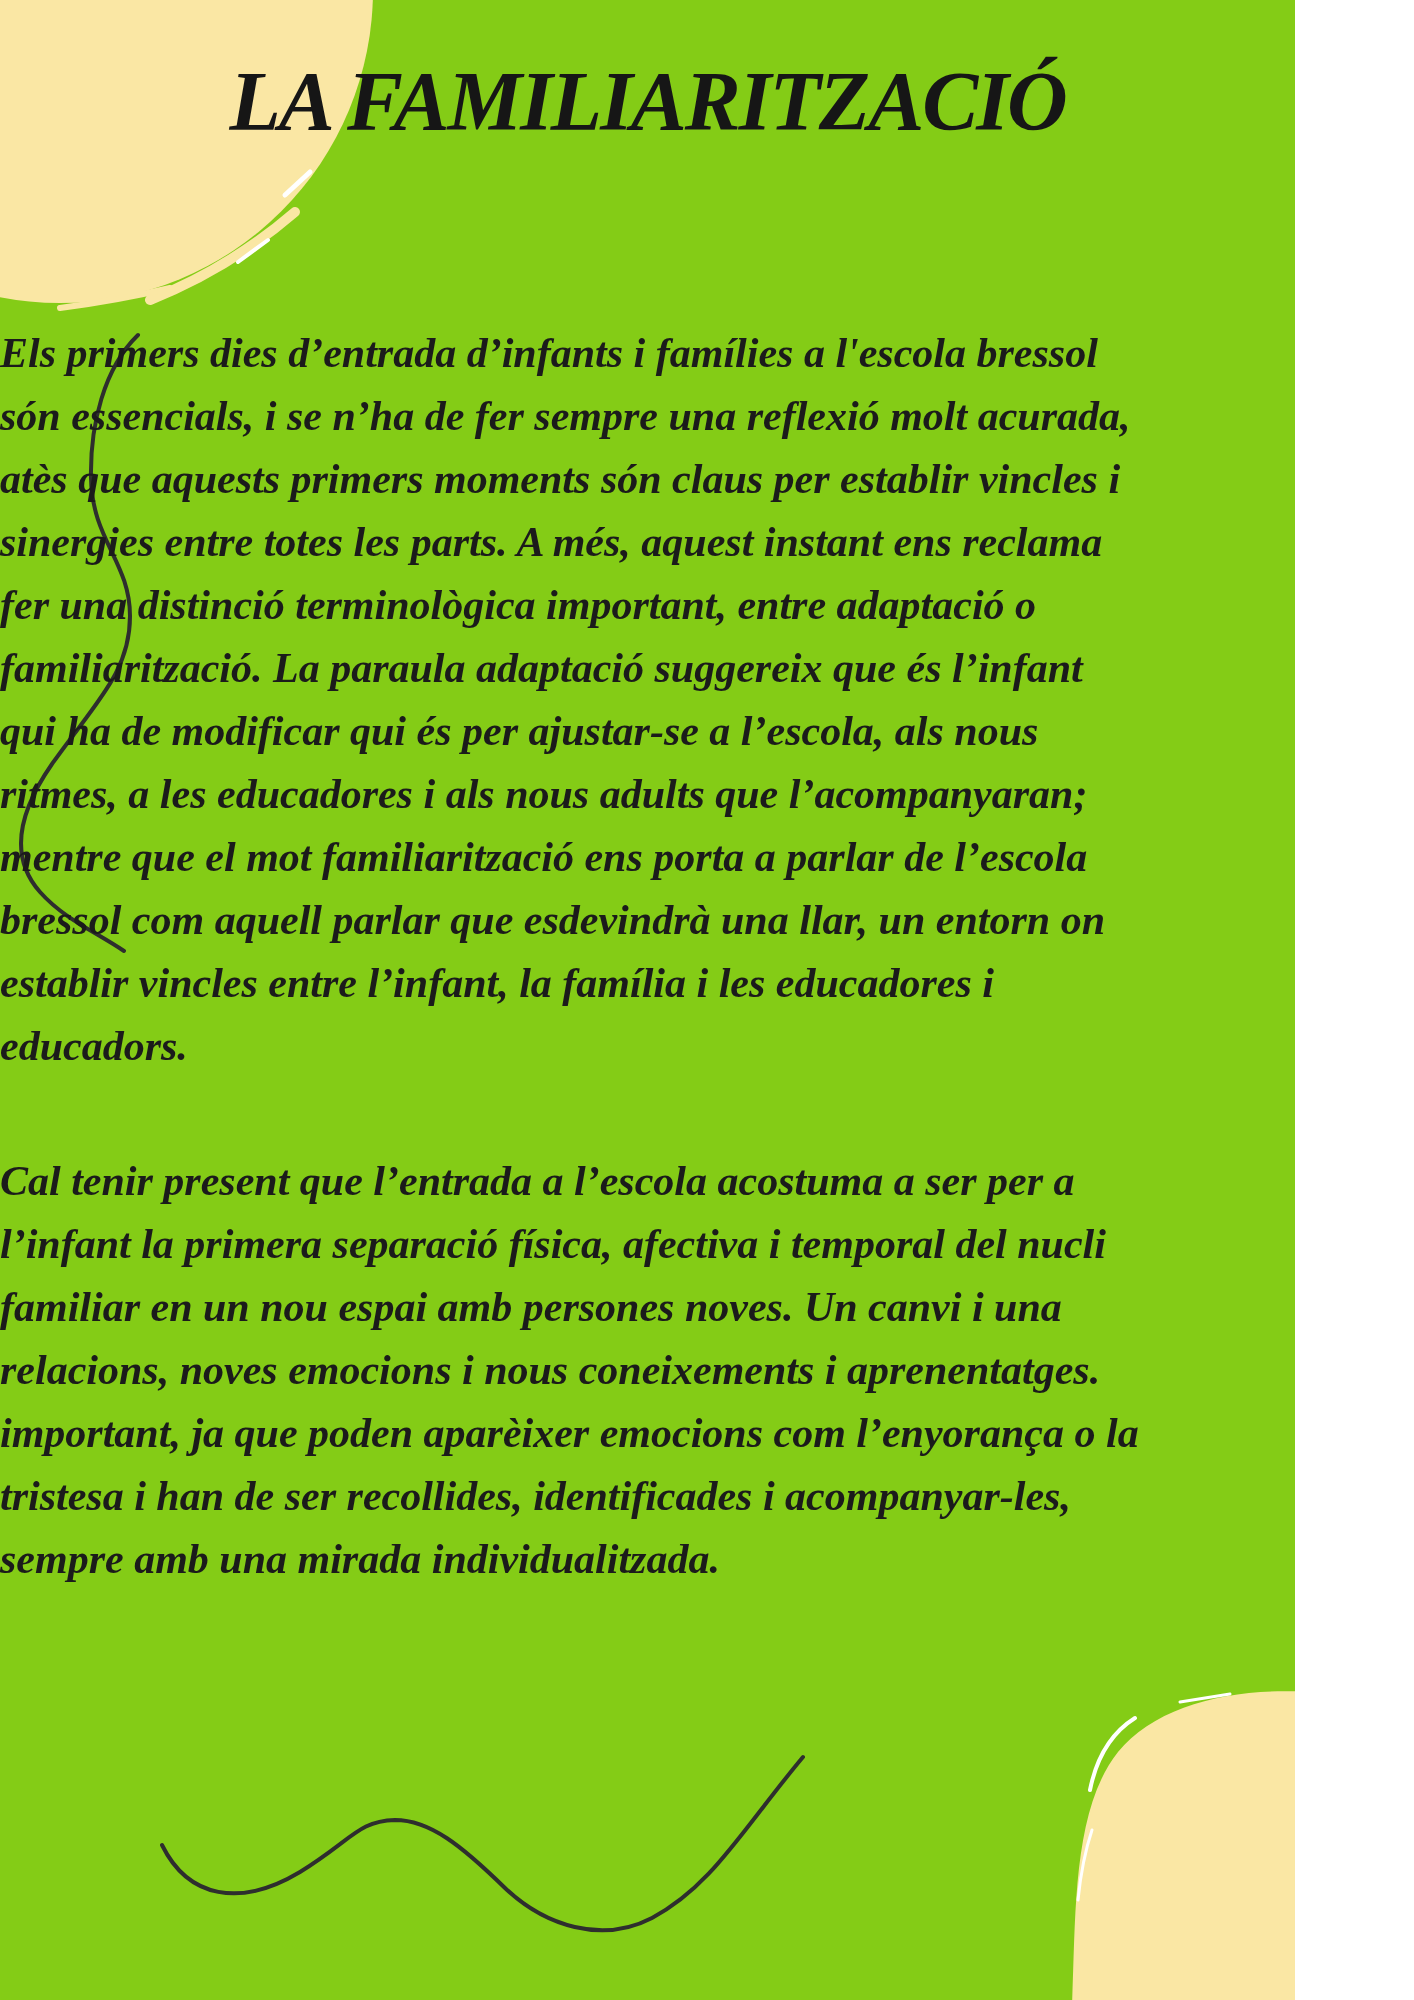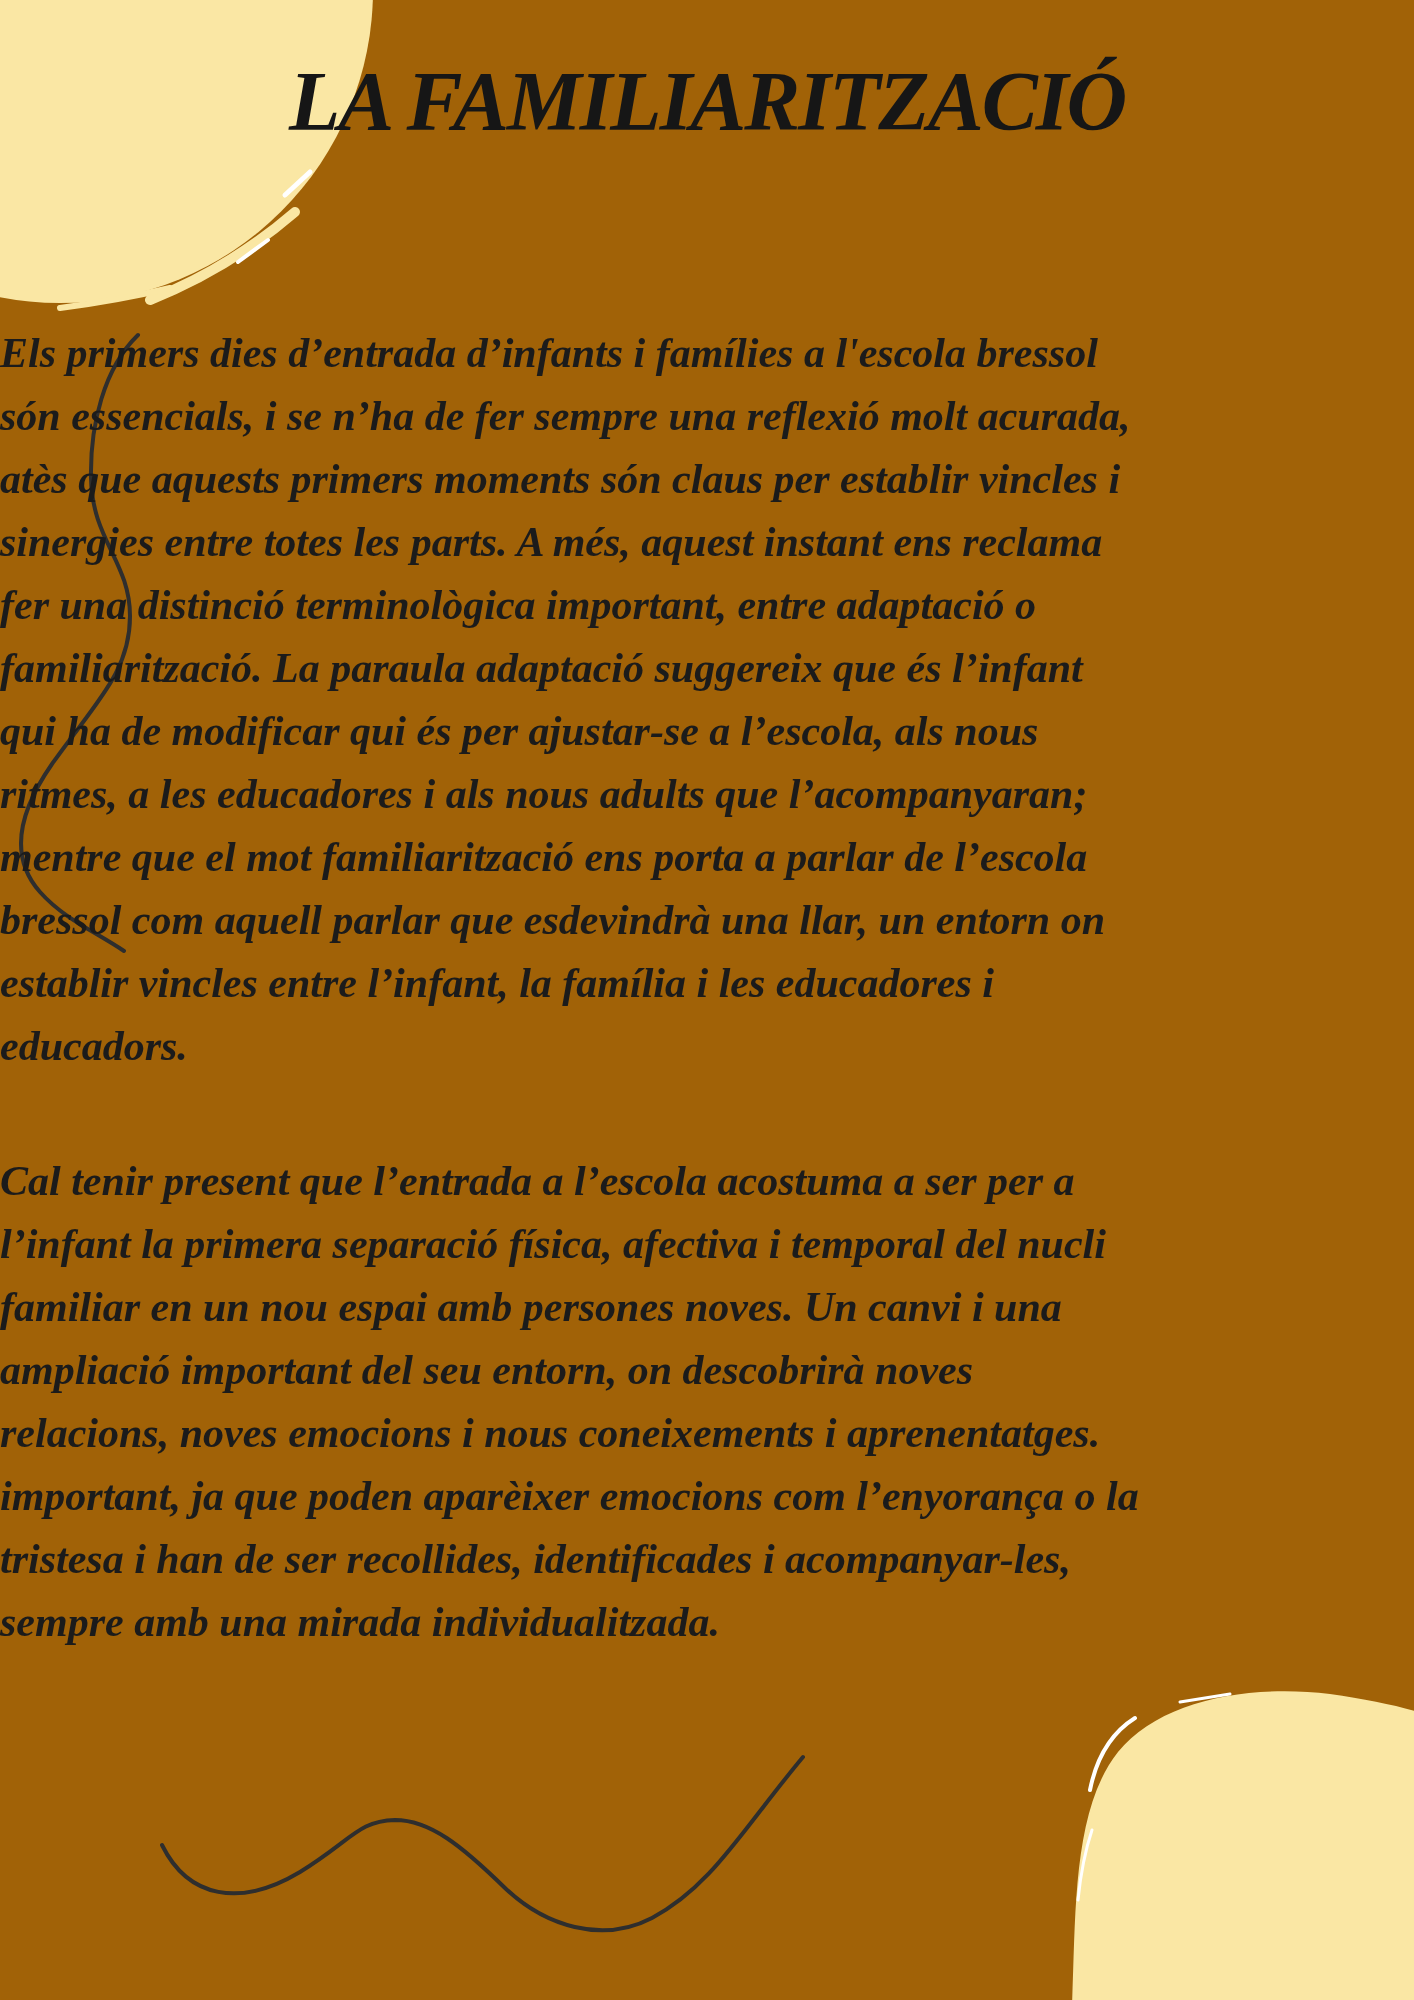--- a/index.html
+++ b/index.html
@@ -2,24 +2,24 @@
 <html><head>
 <meta charset="utf-8">
 <style>
   html, body {
     margin: 0;
     padding: 0;
     background: #ffffff;
   }
   .page {
     position: relative;
-    width: 1414px;
+    width: 1295px;
     height: 2000px;
     overflow: hidden;
-    background: #a16207;
+    background: #84cc16;
     font-family: "Liberation Serif", serif;
   }
   .decor-layer {
     position: absolute;
     top: 0;
     left: 0;
     width: 1414px;
     height: 2000px;
     pointer-events: none;
   }
@@ -109,21 +109,20 @@
         <div class="text-line">ritmes, a les educadores i als nous adults que l’acompanyaran;</div>
         <div class="text-line">mentre que el mot familiarització ens porta a parlar de l’escola</div>
         <div class="text-line">bressol com aquell parlar que esdevindrà una llar, un entorn on</div>
         <div class="text-line">establir vincles entre l’infant, la família i les educadores i</div>
         <div class="text-line">educadors.</div>
       </div>
     <div class="para para-2">
         <div class="text-line">Cal tenir present que l’entrada a l’escola acostuma a ser per a</div>
         <div class="text-line">l’infant la primera separació física, afectiva i temporal del nucli</div>
         <div class="text-line">familiar en un nou espai amb persones noves. Un canvi i una</div>
-        <div class="text-line">ampliació important del seu entorn, on descobrirà noves</div>
         <div class="text-line">relacions, noves emocions i nous coneixements i aprenentatges.</div>
         <div class="text-line">important, ja que poden aparèixer emocions com l’enyorança o la</div>
         <div class="text-line">tristesa i han de ser recollides, identificades i acompanyar-les,</div>
         <div class="text-line">sempre amb una mirada individualitzada.</div>
       </div>
   </div>
 
 </div>
 
 </body></html>

